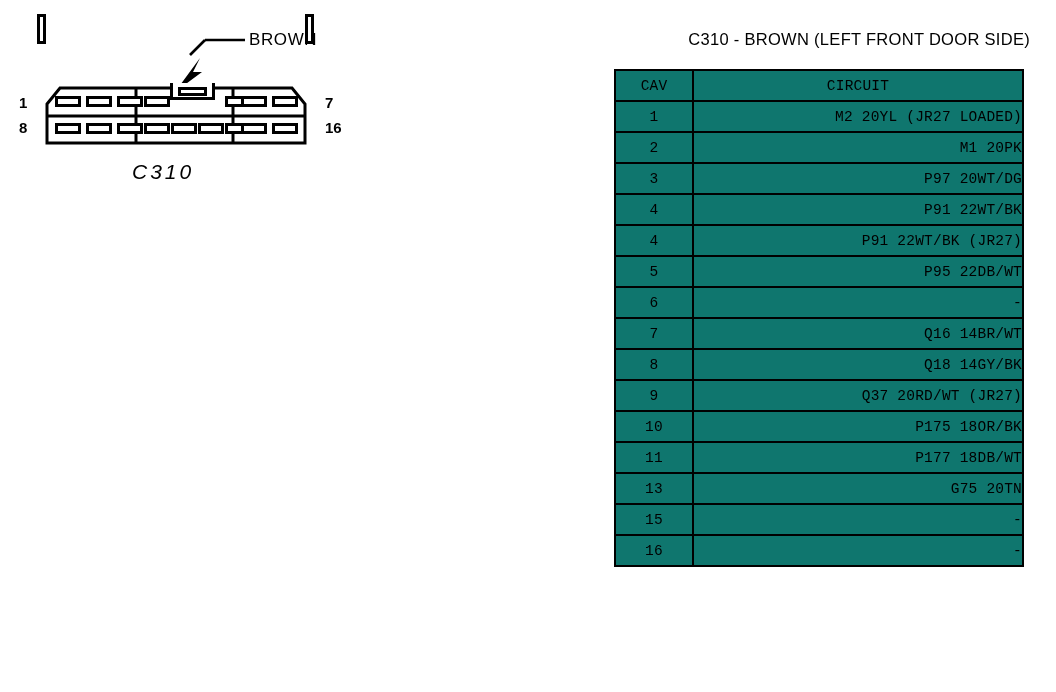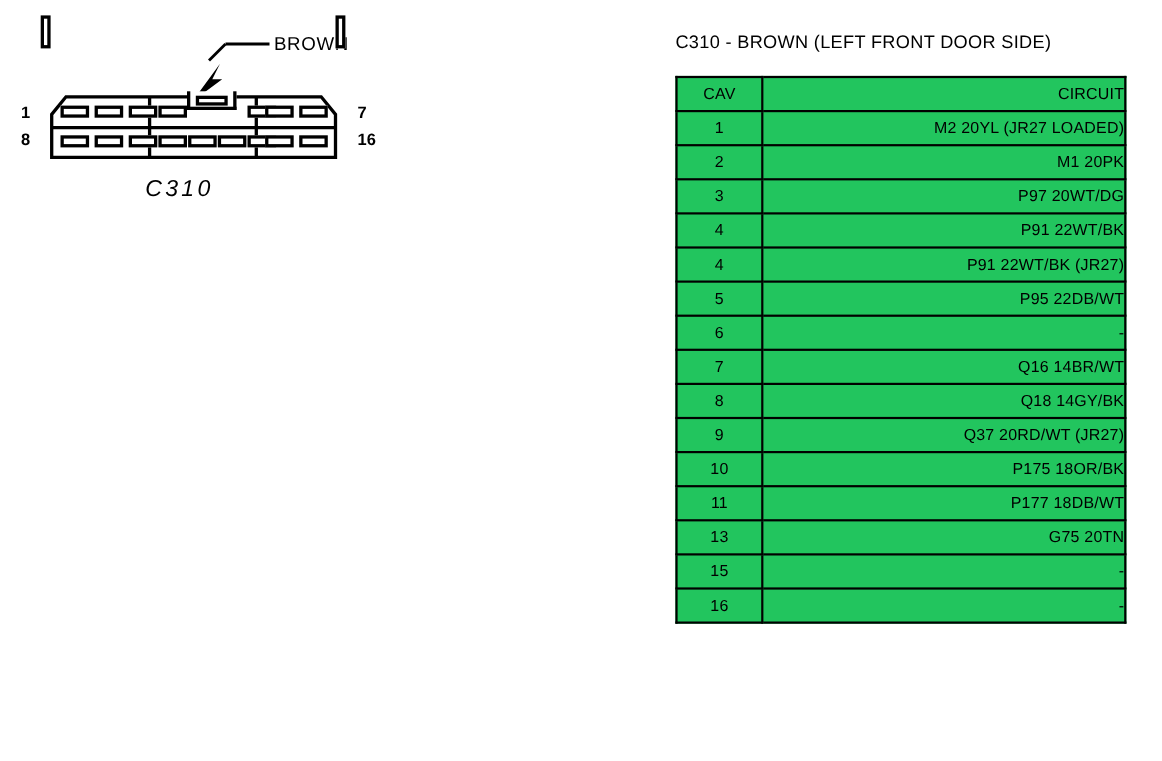--- a/index.html
+++ b/index.html
@@ -129,36 +129,37 @@
 
   
   #table-region {
     position: absolute;
     left: 614px;
     top: 30px;
     width: 404px;
   }
   #table-title {
     position: absolute;
-    left: 0;
+    left: 12px;
     top: 0;
     width: 404px;
-    text-align: left;
+    text-align: right;
     font-size: 16.5px;
     letter-spacing: 0.3px;
     white-space: nowrap;
   }
   #circuit-table {
     position: absolute;
     left: 0;
     top: 39px;
     border-collapse: collapse;
     table-layout: fixed;
     width: 404px;
-    background: #22c55e;
+    background: #0f766e;
+    font-family: Liberation Mono, monospace;
   }
   #circuit-table td,
   #circuit-table th {
     border: 2px solid #000;
     height: 29px;
     padding: 0;
     font-size: 14.5px;
     font-weight: 400;
     letter-spacing: 0.2px;
   }
@@ -168,21 +169,21 @@
   .col-cav {
     width: 76px;
     text-align: center;
   }
   .col-circuit {
     width: 328px;
     text-align: right;
     padding-left: 7px !important;
   }
   .hdr-circuit {
-    text-align: right;
+    text-align: center;
     padding-left: 0 !important;
   }
 </style>
 </head>
 <body>
 
 <div id="connector-diagram">
 
   <div id="brown-label">BROWN</div>
 

